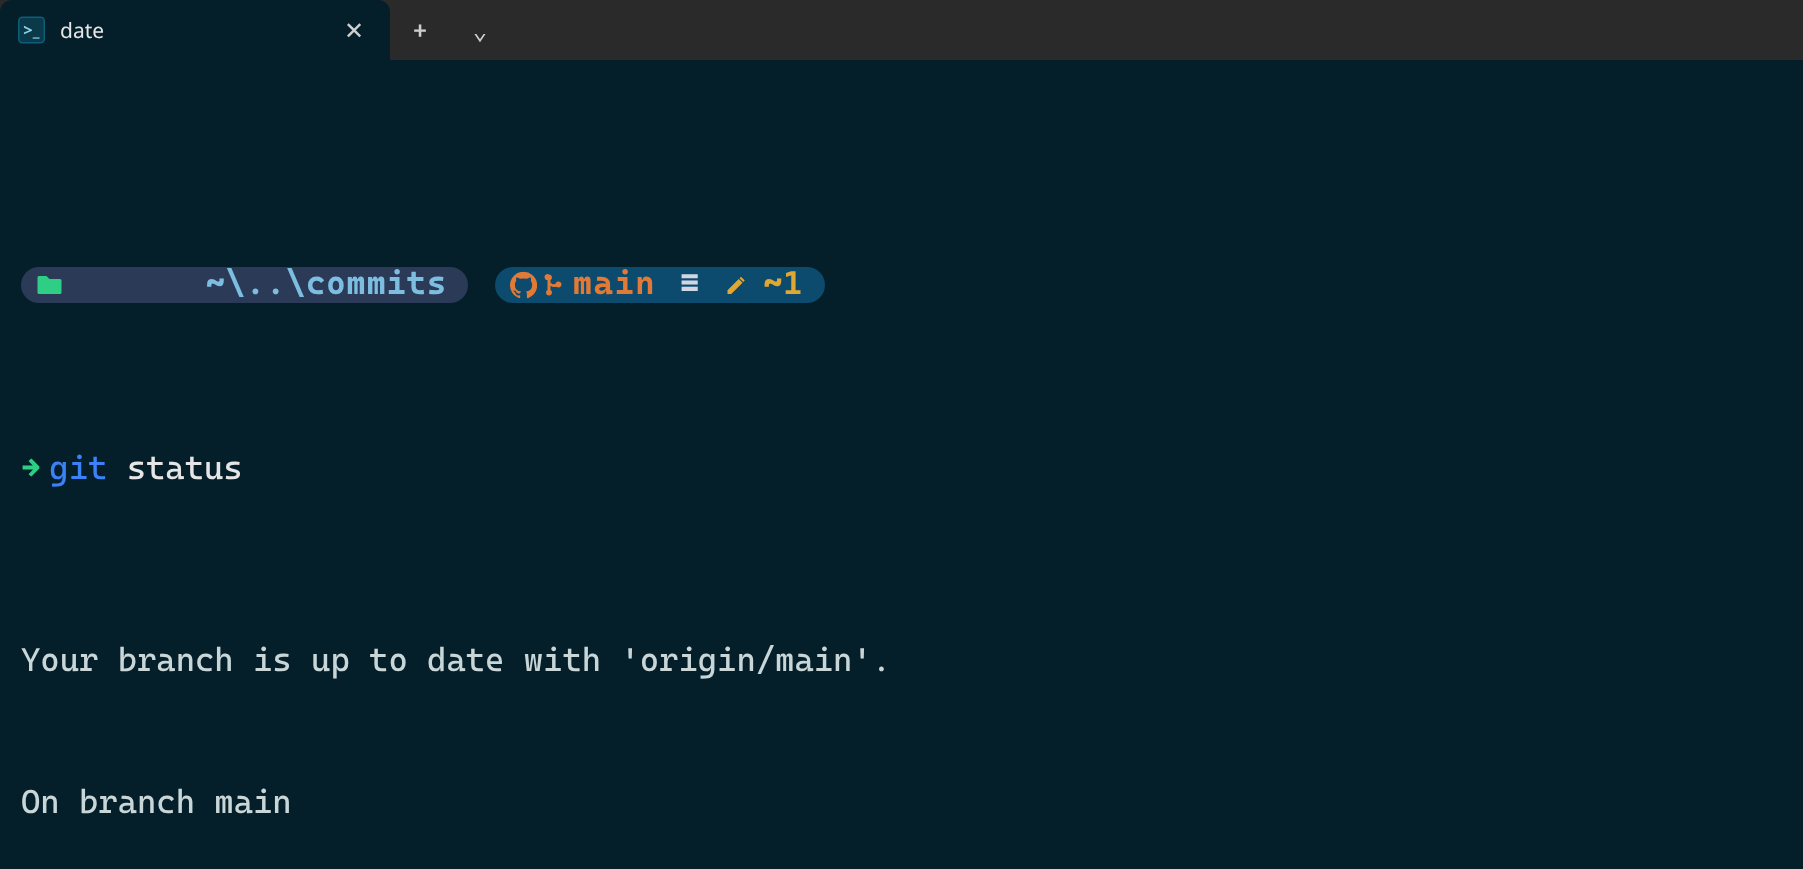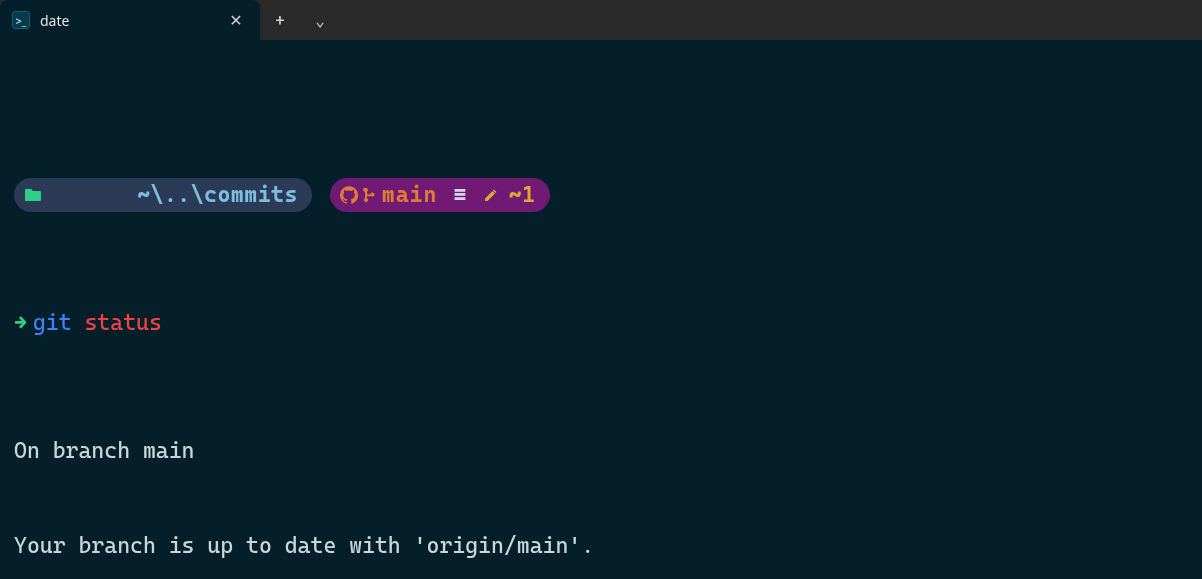--- a/index.html
+++ b/index.html
@@ -68,39 +68,39 @@
     line-height: 1.45;
     white-space: pre;
   }
   .row { display: flex; align-items: center; flex-wrap: wrap; gap: 0; }
   .pill {
     display: inline-flex;
     align-items: center;
     gap: 6px;
     border-radius: 18px;
     padding: 0 14px 0 10px;
-    height: 34px;
+    height: 24px;
     margin-right: 18px;
     font-weight: 600;
     letter-spacing: .5px;
   }
   .pill-path { background: #2b3a57; }
   .pill-path .folder { color: #2ecf84; }
   .pill-path .txt { color: #7dbde0; font-weight: 700; }
-  .pill-git  { background: #701a75; color: #e07a36; }
+  .pill-git  { background: #0c4a6e; color: #e07a36; }
   .pill-git .txt { font-weight: 700; letter-spacing: 1px; }
   .pill-git .gh   { color: #e07a36; display:inline-flex; }
   .pill-git .br   { color: #e07a36; display:inline-flex; margin-left:-2px; }
   .equiv { color: #d0d6e2; font-weight: 700; margin-left: 10px; }
   .pencil { color: #e0a831; margin-left: 10px; display:inline-flex; }
   .count  { color: #e0a831; font-weight: 700; margin-left: 4px; }
 
   .prompt-arrow { color: #2ecf84; font-weight: 700; margin-right: 6px; }
   .cmd-kw { color: #3b82f6; }
-  .cmd    { color: #ef4444; }
+  .cmd    { color: #e5e5e5; }
   .line   { display: block; }
 
   svg { display: block; }
 </style>
 </head>
 <body>
 
 <div class="titlebar">
   <div class="tab">
     <span class="icon-box">&gt;_</span>
@@ -142,22 +142,22 @@
         <svg width="16" height="16" viewBox="0 0 16 16">
             <path fill="currentColor" d="M2 11.5 9.5 4l2.5 2.5L4.5 14H2v-2.5zM11 2.5 13.5 5l-1 1L10 3.5l1-1z"></path>
           </svg>
       </span>
       <span class="count">~1</span>
     </span>
   </div>
 
   <div class="line"><span class="prompt-arrow">→</span><span class="cmd-kw">git</span><span class="cmd"> status</span></div>
 
+  <span class="line">Your branch is up to date with 'origin/main'.</span>
   <span class="line">On branch main</span>
-  <span class="line">Your branch is up to date with 'origin/main'.</span>
   <span class="line"></span>
   
   
   
   
   <span class="line"></span>
   
 
   
   

